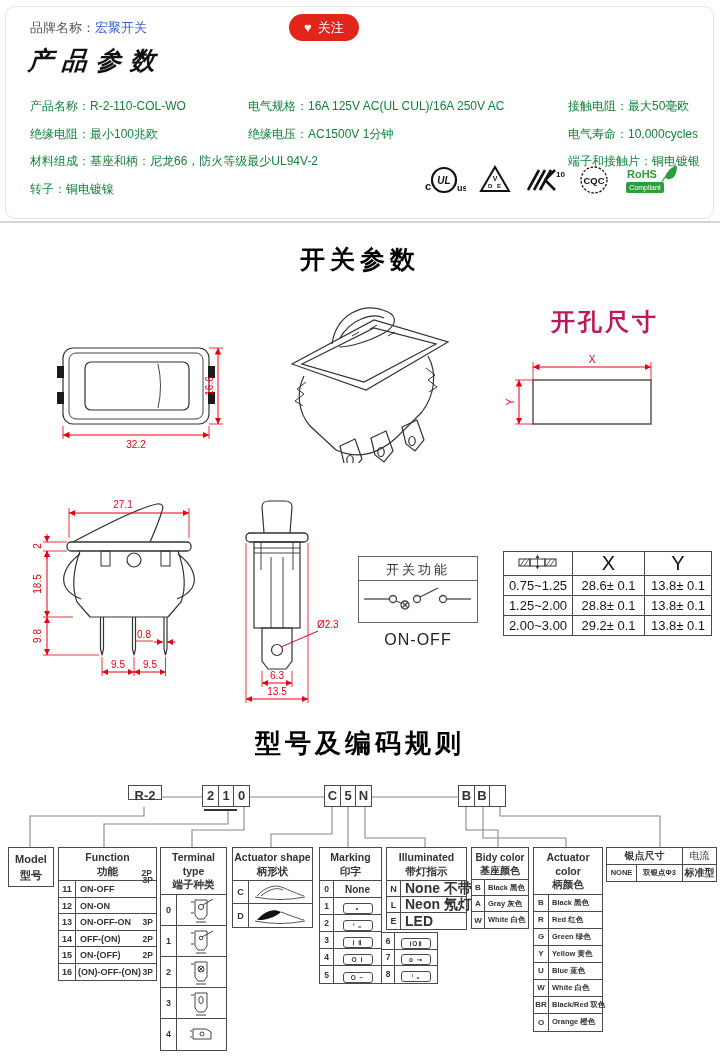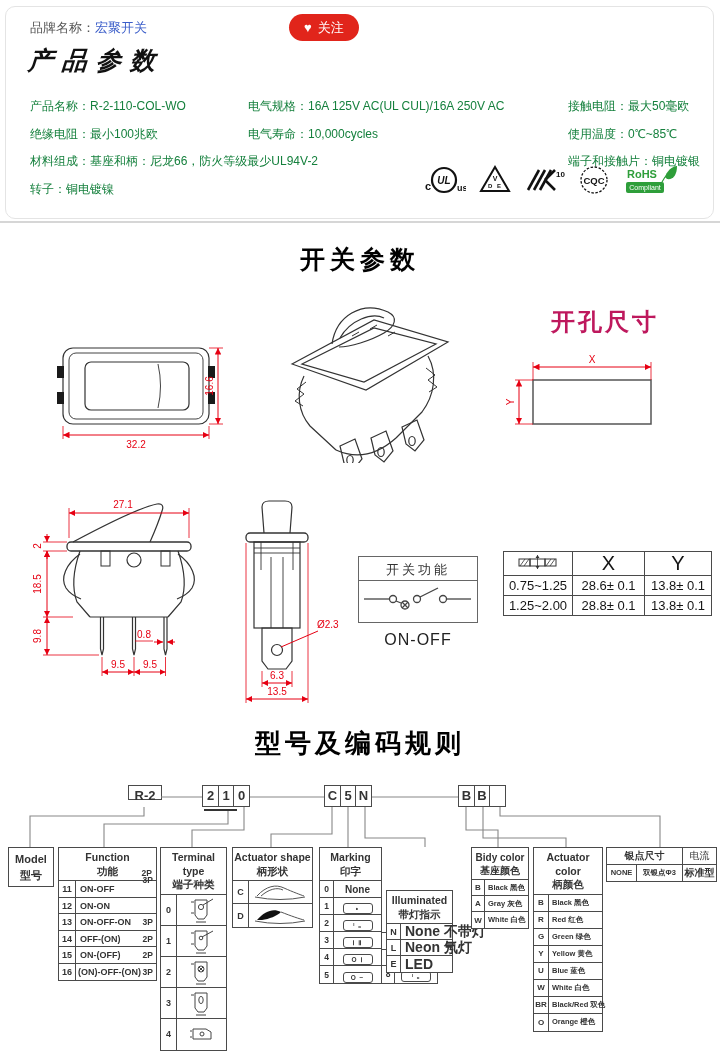--- a/index.html
+++ b/index.html
@@ -71,21 +71,21 @@
       font-size:6.5px;line-height:9.5px;text-align:center;letter-spacing:1px;font-weight:700;white-space:nowrap}
   .mknone{font-size:10px;font-weight:700}
   .icwrap{flex:1;display:flex;justify-content:center;align-items:center}
 
   #tb-model{left:8px;top:847px;width:46px;height:40px;text-align:center;font-weight:700;font-size:11px;padding-top:4px;line-height:1.45}
   #tb-func{left:58px;top:847px;width:99px}   #tb-func .rw{height:16.5px}  #tb-func .cd{width:17px}
   #tb-term{left:160px;top:847px;width:67px}  #tb-term .rw{height:31px}    #tb-term .cd{width:16px}
   #tb-shape{left:232px;top:847px;width:81px} #tb-shape .rw{height:23px}   #tb-shape .cd{width:16px}
   #tb-mark{left:319px;top:847px;width:63px}  #tb-mark .rw{height:17px}    #tb-mark .cd{width:14px;font-size:8.5px}
   #tb-mark-ext{left:381px;top:932px;width:57px} #tb-mark-ext .rw{height:16.5px} #tb-mark-ext .cd{width:13px;font-size:8.5px}
-  #tb-illum{left:386px;top:890px;width:67px} #tb-illum .rw{height:16px}   #tb-illum .cd{width:14px}
+  #tb-illum{left:386px;top:847px;width:81px} #tb-illum .rw{height:16px}   #tb-illum .cd{width:14px}
   #tb-illum .lb{font-size:14px}
   #tb-body{left:471px;top:847px;width:58px}  #tb-body .rw{height:16px}    #tb-body .cd{width:13px;font-size:8px}
   #tb-body .lb{font-size:7.5px;padding-left:3px}
   #tb-body .hd{font-size:10px}
   #tb-acolor{left:533px;top:847px;width:70px}#tb-acolor .rw{height:17px}  #tb-acolor .cd{width:15px;font-size:8px}
   #tb-acolor .lb{font-size:7.5px;padding-left:3px}
   #tb-silver{left:606px;top:847px;width:111px}
   #tb-silver .hrow{display:flex;border-bottom:1px solid #4a4a4a}
   #tb-silver .h1{width:76px;border-right:1px solid #4a4a4a;text-align:center;font-weight:700;font-size:10px;line-height:16px}
   #tb-silver .h2{flex:1;text-align:center;font-weight:400;font-size:10px;line-height:16px}
@@ -107,22 +107,22 @@
   <span>关注</span>
 </button>
 
 <div id="product-title" class="abs">产品参数</div>
 
 <div id="spec-grid" class="abs">
   <span>产品名称：R-2-110-COL-WO</span>
   <span>电气规格：16A  125V  AC(UL CUL)/16A 250V  AC</span>
   <span>接触电阻：最大50毫欧</span>
   <span>绝缘电阻：最小100兆欧</span>
+  <span>绝缘电压：AC1500V 1分钟</span>
   <span>电气寿命：10,000cycles</span>
-  <span>使用温度：0℃~85℃</span>
   <span>材料组成：基座和柄：尼龙66，防火等级最少UL94V-2</span>
   <span></span>
   <span>端子和接触片：铜电镀银</span>
   <span>转子：铜电镀镍</span>
   <span></span>
 </div>
 
 <div id="certs" class="abs">
   <svg width="42" height="32">
     <text x="1" y="26" font-size="11" font-weight="bold" fill="#111">c</text>
@@ -332,20 +332,25 @@
     <tr class="dr0">
       <td class="c0">0.75~1.25</td>
       <td class="c1">28.6± 0.1</td>
       <td class="c2">13.8± 0.1</td>
     </tr>
     <tr class="dr0">
       <td class="c0">1.25~2.00</td>
       <td class="c1">28.8± 0.1</td>
       <td class="c2">13.8± 0.1</td>
     </tr>
+    <tr class="dr0">
+      <td class="c0">2.00~3.00</td>
+      <td class="c1">29.2± 0.1</td>
+      <td class="c2">13.8± 0.1</td>
+    </tr>
   </tbody>
     </table>
 </div>
 
 <div id="t-coding" class="abs sec-title">型号及编码规则</div>
 
 <div id="code-model">R-2</div>
 <div id="cells-a" class="code-cells">
   <div class="cc">2</div>
   <div class="cc">1</div>

